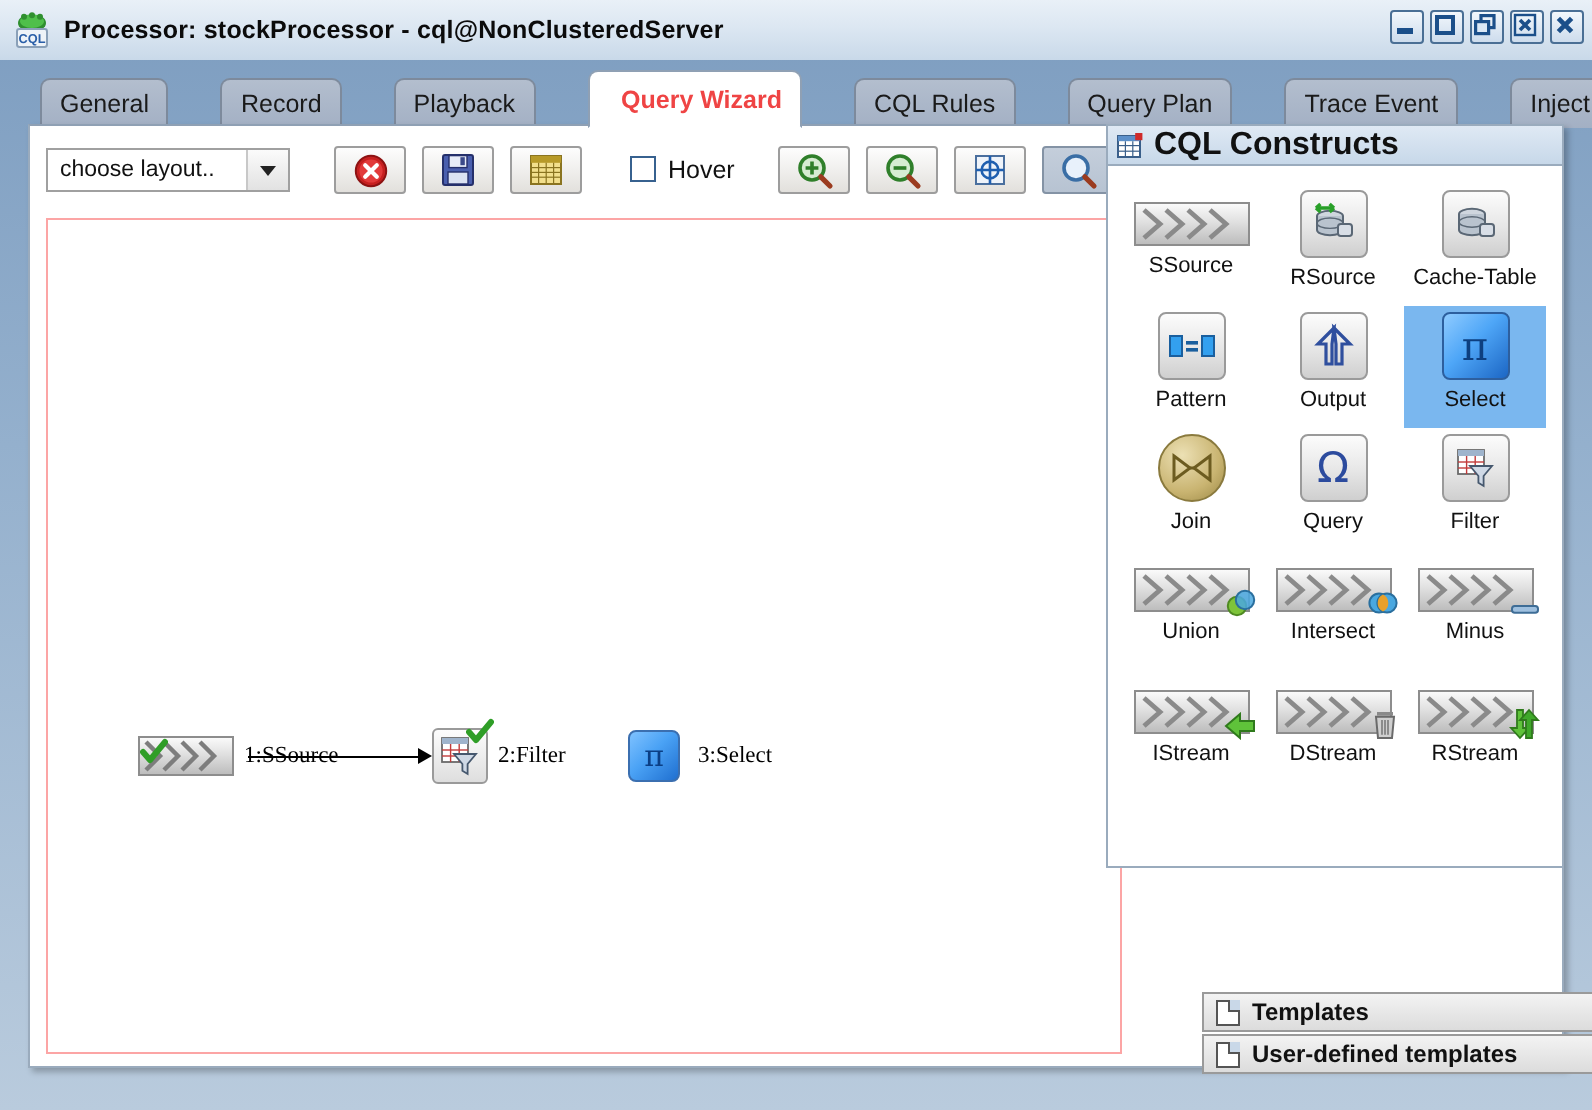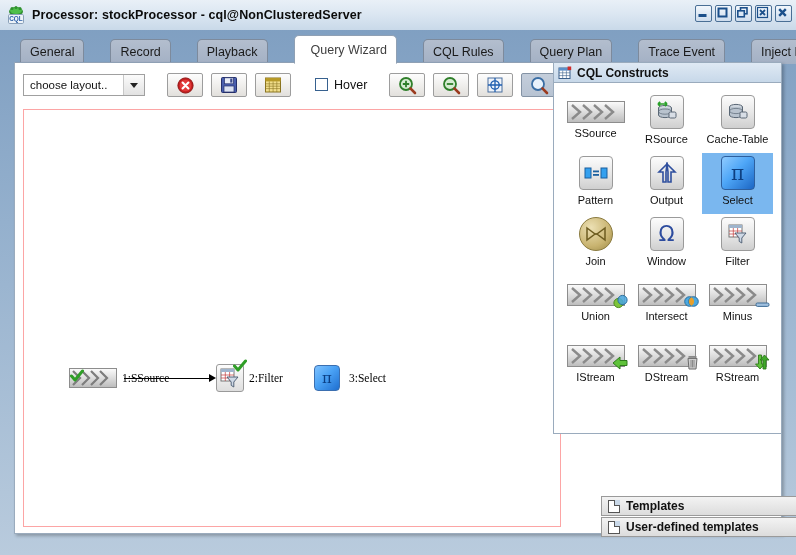--- a/index.html
+++ b/index.html
@@ -37,21 +37,21 @@
   }
   .tab{
     height:25px;line-height:25px;padding:0 9px;margin-right:2px;
     font-size:12.5px;color:#1a1a1a;
     background:linear-gradient(to bottom,#b3bece 0%,#a3b0c4 100%);
     border:1px solid #7d8a9c;border-bottom:none;
     border-radius:5px 5px 0 0;
     box-sizing:border-box;white-space:nowrap;cursor:pointer;
   }
   .tab.active{
-    height:29px;line-height:28px;font-weight:normal;color:#404040;
+    height:29px;line-height:28px;font-weight:bold;color:#ef4444;
     background:#ffffff;border-color:#8fa0b4;border-bottom:1px solid #fff;
     z-index:5;
     padding-left:16px;
   }
   
   .panel{
     position:absolute;left:14px;top:62px;width:768px;height:472px;
     background:#ffffff;border:1px solid #9aabbd;border-top-color:#8fa0b4;
     box-sizing:border-box;
     box-shadow:2px 2px 3px rgba(0,0,0,.25);
@@ -135,21 +135,21 @@
   
   .palette{
     position:absolute;left:553px;top:62px;width:229px;height:372px;
     background:#ffffff;border:1px solid #9aabbd;box-sizing:border-box;
   }
   .pal-head{
     height:20px;background:linear-gradient(to bottom,#dfe9f4,#c7d8e9);
     border-bottom:1px solid #9aabbd;display:flex;align-items:center;padding-left:4px;
     box-sizing:border-box;
   }
-  .pal-head .ttl{font-size:12px;font-weight:bold;color:#111;margin-left:5px;}
+  .pal-head .ttl{font-size:16px;font-weight:bold;color:#111;margin-left:5px;}
   .pal-grid{
     padding:9px 6px 0 6px;display:flex;flex-wrap:wrap;text-align:right;
   }
   .pal-cell{
     width:71px;height:61px;display:flex;flex-direction:column;align-items:center;
     cursor:pointer;box-sizing:border-box;padding-top:3px;
   }
   .pal-cell.sel{background:#7ab7ef;}
   .pal-lbl{font-size:11px;color:#111;margin-top:4px;white-space:nowrap;}
   .sqicon{
@@ -491,21 +491,21 @@
             <line x1="10" y1="8" x2="12" y2="8" stroke="#6d5c20" stroke-width="1.5"></line>
           </svg>
         </div>
         <div class="pal-lbl">Join</div>
       </div>
 
       <div class="pal-cell">
         <div class="sqicon">
           <span style="font-size:21px;color:#2c4b9e;font-family:'DejaVu Sans',sans-serif;">Ω</span>
         </div>
-        <div class="pal-lbl">Window</div>
+        <div class="pal-lbl">Query</div>
       </div>
 
       <div class="pal-cell">
         <div class="sqicon">
           <svg width="26" height="26" viewBox="0 0 26 26">
             <rect x="4" y="4" width="13" height="12" fill="#ffffff" stroke="#6a6a6a" stroke-width=".9"></rect>
             <rect x="4" y="4" width="13" height="3" fill="#9fb4cc"></rect>
             <g stroke="#c23b3b" stroke-width=".7">
               <line x1="4" y1="10" x2="17" y2="10"></line>
                 <line x1="4" y1="13" x2="17" y2="13"></line>

